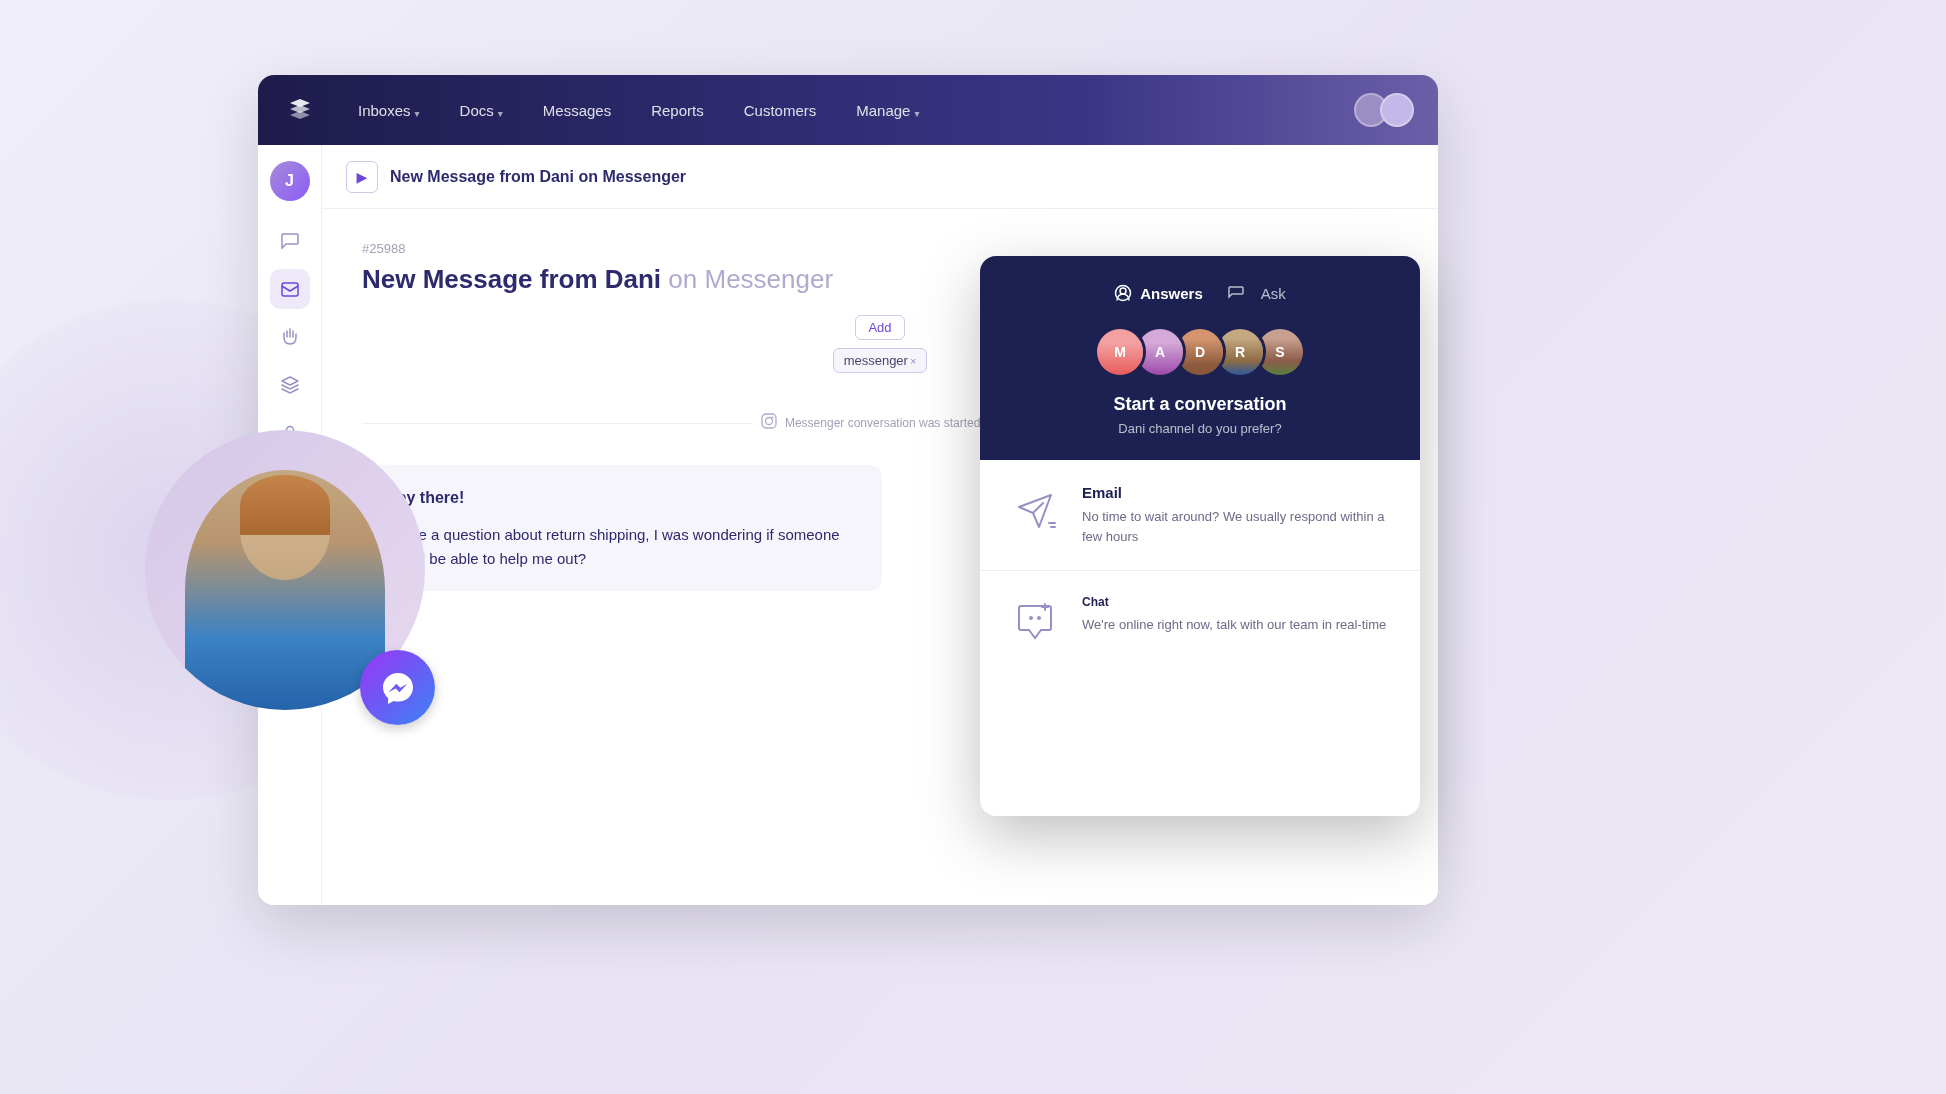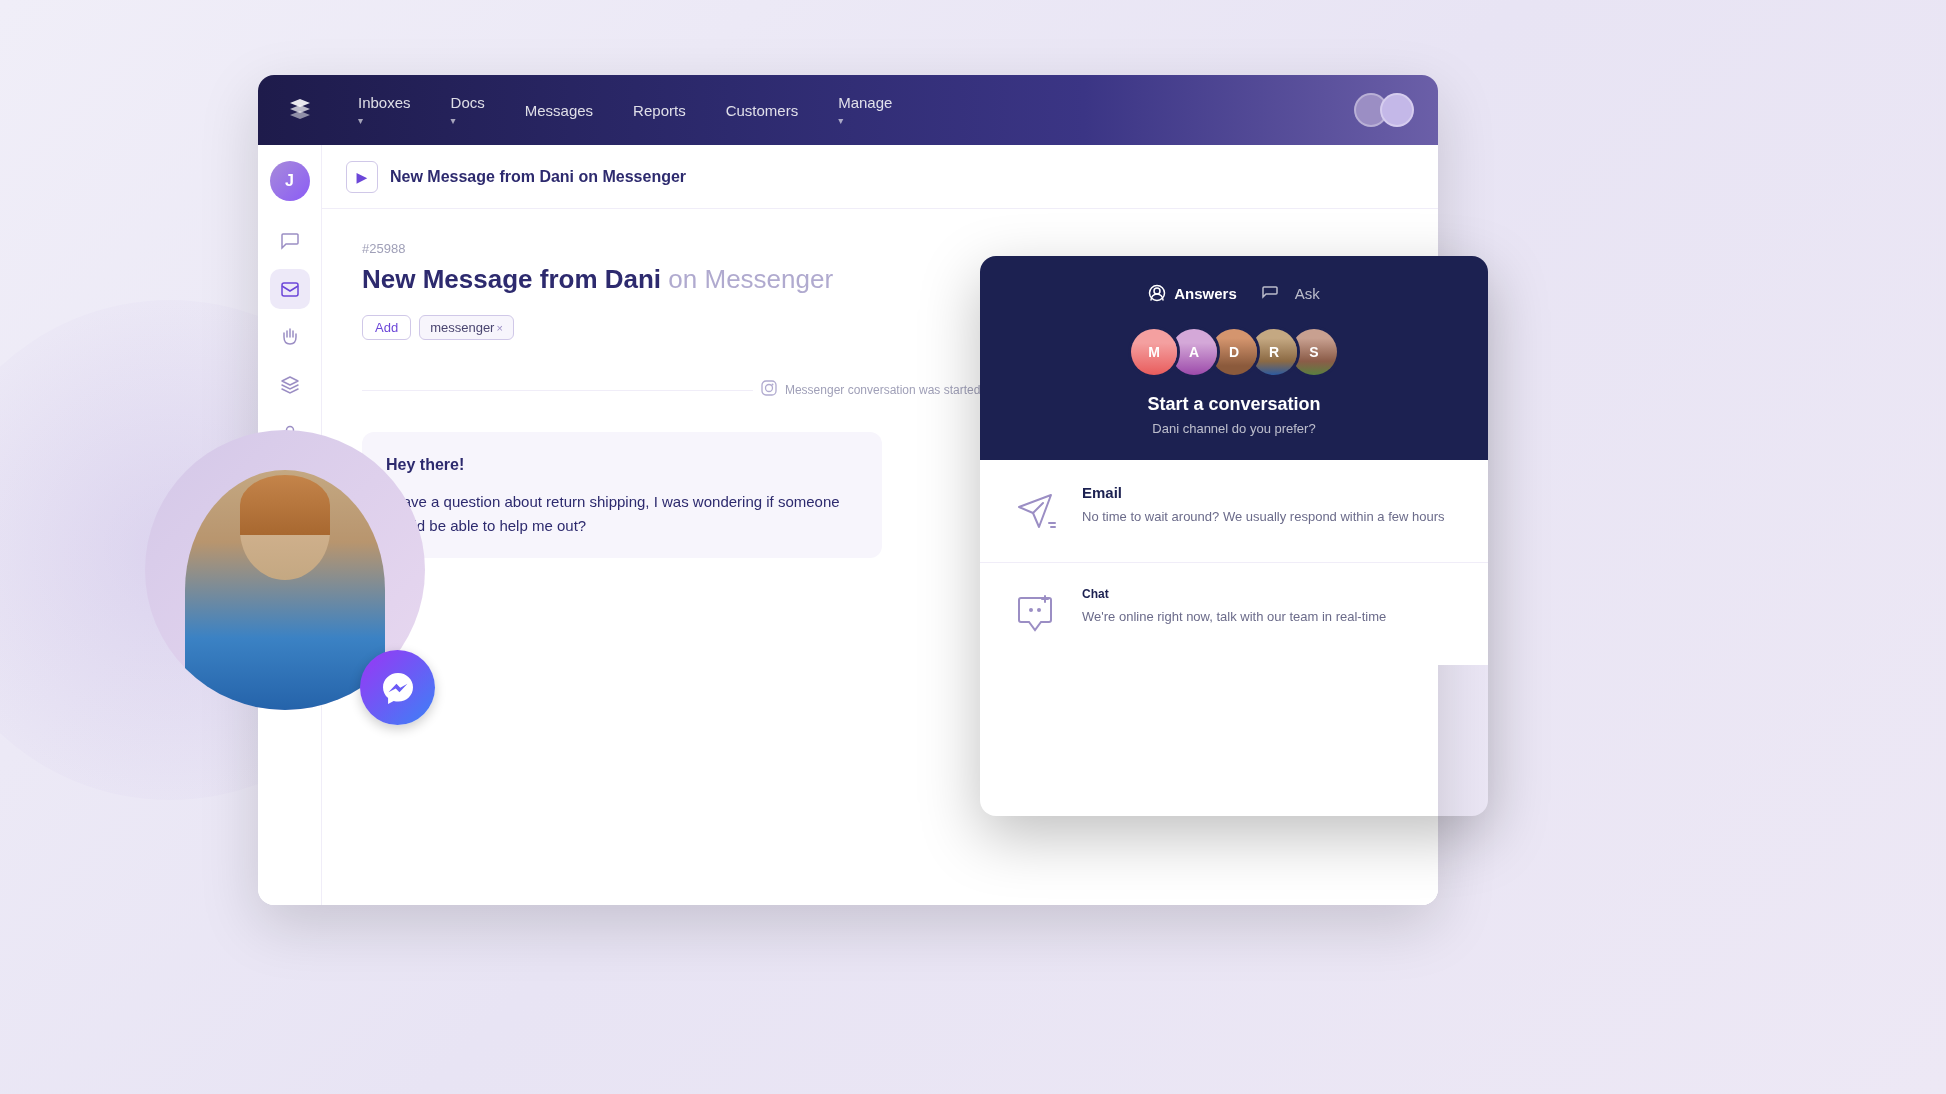--- a/index.html
+++ b/index.html
@@ -65,24 +65,23 @@
     }
 
     .nav-item {
       color: rgba(255,255,255,0.85);
       font-size: 15px;
       font-weight: 500;
       padding: 8px 16px;
       border-radius: 8px;
       cursor: pointer;
       display: flex;
-      align-items: flex-start;
+      align-items: flex-end;
       gap: 4px;
       white-space: nowrap;
-      flex-direction: column;
     }
 
     .nav-chevron {
       font-size: 10px;
       opacity: 0.7;
     }
 
     .nav-spacer { flex: 1; }
 
     .nav-avatar-group {
@@ -215,20 +214,21 @@
     .conv-subject span.muted {
       color: #b0aacf;
       font-weight: 400;
     }
 
     .tags-row {
       display: flex;
       align-items: center;
       gap: 8px;
       margin-bottom: 40px;
+      flex-direction: column;
     }
 
     .tag-add-btn {
       padding: 4px 12px;
       border: 1.5px solid #d0c8e8;
       border-radius: 6px;
       font-size: 13px;
       color: #6c47d8;
       background: #fff;
       cursor: pointer;
@@ -434,21 +434,21 @@
         <div class="message-bubble">
           <p class="message-text message-hey">Hey there!</p>
           <p class="message-text">I have a question about return shipping, I was wondering if someone would be able to help me out?</p>
         </div>
 
       </div>
     </main>
   </div>
 </div>
 
-<div style="position:absolute; left:980px; top:256px; width:508px; height:560px; border-radius:16px; overflow:hidden; box-shadow:0 20px 60px rgba(0,0,0,0.25); z-index:30;">
+<div style="position:absolute; left:980px; top:256px; width:440px; height:560px; border-radius:16px; overflow:hidden; box-shadow:0 20px 60px rgba(0,0,0,0.25); z-index:30;">
 
   <div style="background:#1c2151; padding:28px 28px 24px; display:flex; flex-direction:column; align-items:center;">
 
     <div style="display:flex; align-items:center; gap:24px; margin-bottom:24px;">
       <div style="display:flex; align-items:center; gap:8px; color:white; font-size:15px; font-weight:600; cursor:pointer;">
         <svg width="18" height="18" viewBox="0 0 18 18" fill="none">
           <circle cx="9" cy="9" r="7.5" stroke="white" stroke-width="1.5"></circle>
           <circle cx="9" cy="7" r="3" stroke="white" stroke-width="1.5"></circle>
           <path d="M3 16c0-3.314 2.686-6 6-6s6 2.686 6 6" stroke="white" stroke-width="1.5" stroke-linecap="round"></path>
         </svg>

